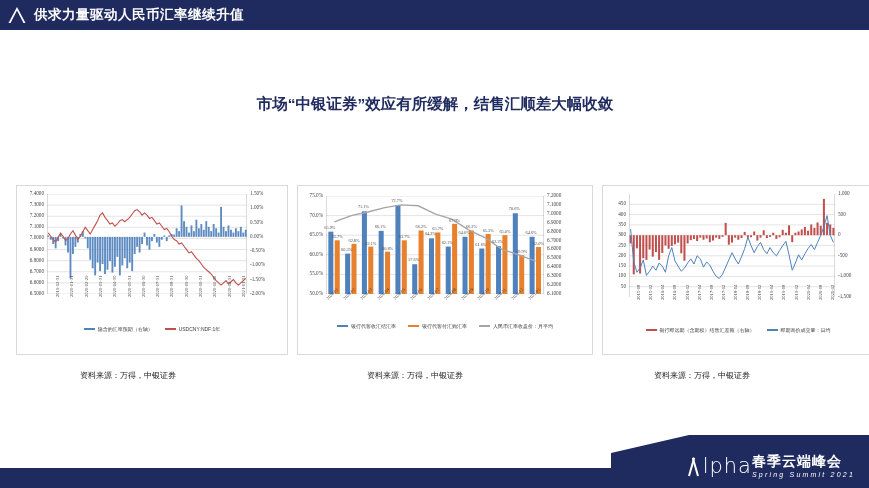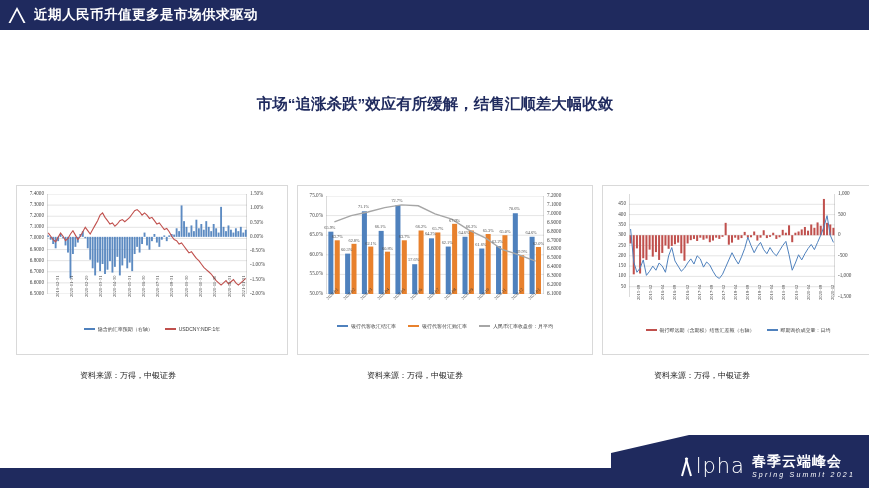--- a/index.html
+++ b/index.html
@@ -81,21 +81,21 @@
   .footer-band {
     position: absolute; left: 0; bottom: 0; width: 869px; height: 20px; background: #1f2a5e;
   }
   .footer-logo {
     position: absolute; right: 0; bottom: 0; width: 258px; height: 53px;
     background: #1f2a5e;
     clip-path: polygon(34px 100%, 0px 100%, 0px 18px, 78px 0px, 100% 0px, 100% 100%);
   }
   .footer-inner {
     position: absolute; right: 14px; bottom: 10px;
-    display: flex; align-items: flex-end; gap: 7px; color: #fff;
+    display: flex; align-items: flex-end; color: #fff;
   }
   .alpha-word { display: flex; align-items: center; font-size: 21px; letter-spacing: 1px;
     font-family: "DejaVu Sans", sans-serif; font-weight: 300; }
   .alpha-a { position: relative; width: 17px; height: 19px; margin-right: 1px; }
   .alpha-a::before, .alpha-a::after {
     content: ""; position: absolute; bottom: 0; width: 1.6px; height: 19px; background: #fff;
   }
   .alpha-a::before { left: 3px; transform: rotate(16deg); transform-origin: bottom; }
   .alpha-a::after  { right: 3px; transform: rotate(-16deg); transform-origin: bottom; }
   .cn-sub { display: flex; flex-direction: column; align-items: flex-start; }
@@ -106,25 +106,25 @@
 <body>
 
 <div class="slide">
 
   <div class="header">
     <div class="header-mark">
       <svg width="20" height="18" viewBox="0 0 20 18" aria-hidden="true">
         <path d="M10 1 L18.5 17 L16.5 17 L10 4.6 L3.5 17 L1.5 17 Z" fill="#ffffff"></path>
       </svg>
     </div>
-    <div class="header-title">近期人民币升值更多是市场供求驱动</div>
+    <div class="header-title">供求力量驱动人民币汇率继续升值</div>
   </div>
 
   <div class="subtitle">
-    <div>市场“追涨杀跌”效应有所缓解，结售汇顺差大幅收敛</div>
+    <div>市场“中银证券”效应有所缓解，结售汇顺差大幅收敛</div>
   </div>
 
   <div class="panels">
 
     <div class="panel" id="panel1">
       <div class="plot" id="c1-plot" style="left:30px; top:8px; width:200px; height:100px;">
         <svg id="c1-svg" width="200" height="100" style="position:absolute;left:0;top:0;">
             <line x1="0" y1="0" x2="200" y2="0" stroke="#d2d2d2" stroke-width="0.6"></line>
             <line x1="0" y1="11.111111111111157" x2="200" y2="11.111111111111157" stroke="#d2d2d2" stroke-width="0.6"></line>
             <line x1="0" y1="22.22222222222223" x2="200" y2="22.22222222222223" stroke="#d2d2d2" stroke-width="0.6"></line>

